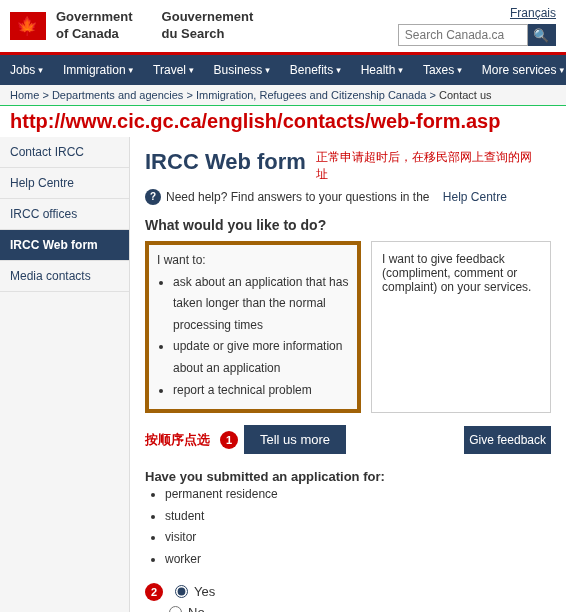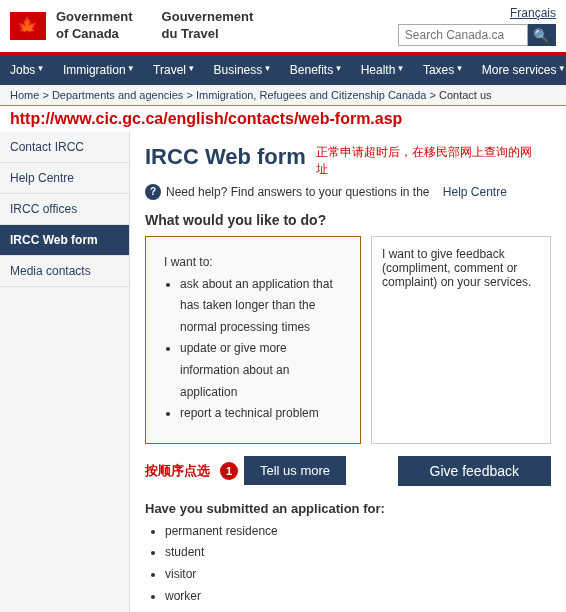--- a/index.html
+++ b/index.html
@@ -14,31 +14,31 @@
     .gov-text .fr-header { font-size: 13px; font-weight: bold; color: #333; }
     .gov-bilingual { display: flex; gap: 29px; }
     .header-right { display: flex; flex-direction: column; align-items: flex-end; gap: 4px; }
     .francais-link { font-size: 12px; color: #284162; text-decoration: underline; cursor: pointer; }
     .search-bar { display: flex; }
     .search-input { border: 1px solid #aaa; padding: 3px 6px; font-size: 12px; width: 130px; }
     .search-btn { background: #284162; border: none; color: white; padding: 3px 6px; cursor: pointer; font-size: 13px; }
 
     
     .nav { background: #284162; display: flex; }
-    .nav-item { color: white; padding: 8px 10px; font-size: 12px; cursor: pointer; display: flex; align-items: flex-start; gap: 3px; white-space: nowrap; }
+    .nav-item { color: white; padding: 8px 10px; font-size: 12px; cursor: pointer; display: flex; align-items: center; gap: 3px; white-space: nowrap; }
     .nav-arrow { font-size: 9px; }
 
     
     .breadcrumb { background: #f5f5f5; padding: 4px 10px; font-size: 11px; color: #284162; border-bottom: 1px solid #22c55e; }
     .breadcrumb a { color: #284162; text-decoration: none; }
     .breadcrumb span { color: #333; }
 
     
     .url-bar { background: #fff; padding: 4px 10px; }
-    .url-bar a { color: #cc0000; font-size: 16px; font-weight: bold; text-decoration: none; margin-top: 46px; }
+    .url-bar a { color: #cc0000; font-size: 20px; font-weight: bold; text-decoration: none; margin-top: 46px; }
 
     
     .content { display: flex; }
 
     
     .sidebar { width: 130px; min-width: 130px; background: #f5f5f5; border-right: 1px solid #ddd; }
     .sidebar-item { padding: 8px 10px; font-size: 12px; color: #284162; cursor: pointer; border-bottom: 1px solid #e0e0e0; }
     .sidebar-item.active { background: #284162; color: white; font-weight: bold; }
 
     
@@ -46,55 +46,55 @@
     .page-title-row { display: flex; align-items: flex-start; gap: 10px; }
     .page-title { font-size: 22px; font-weight: bold; color: #284162; }
     .annotation-text { color: #cc0000; font-size: 12px; line-height: 1.4; max-width: 220px; }
     .help-text { font-size: 12px; margin-top: 6px; margin-bottom: 12px; display: flex; align-items: center; gap: 5px; }
     .help-icon { background: #284162; color: white; border-radius: 50%; width: 16px; height: 16px; font-size: 10px; display: inline-flex; align-items: center; justify-content: center; font-weight: bold; }
     .help-text a { color: #284162; }
 
     
     .section-title { font-size: 14px; font-weight: bold; margin-bottom: 8px; }
     .options-row { display: flex; gap: 10px; margin-bottom: 12px; }
-    .option-box { border: 1px solid #a16207; padding: 18px; flex: 1; background: #f9f9f9; }
+    .option-box { border: 4px solid #a16207; padding: 8px; flex: 1; background: #f9f9f9; }
     .option-box ul { padding-left: 16px; font-size: 12px; line-height: 1.8; }
     .option-right { border: 1px solid #ccc; padding: 10px; width: 180px; font-size: 12px; color: #333; flex-shrink: 0; }
     .i-want-to { font-size: 12px; margin-bottom: 5px; }
 
     
     .buttons-row { display: flex; align-items: center; margin-bottom: 15px; position: relative; }
     .annotation-left { color: #cc0000; font-size: 13px; font-weight: bold; margin-right: 10px; }
     .step-num { background: #cc0000; color: white; border-radius: 50%; width: 18px; height: 18px; font-size: 11px; display: inline-flex; align-items: center; justify-content: center; font-weight: bold; margin-right: 6px; flex-shrink: 0; }
     .btn-blue { background: #284162; color: white; border: none; padding: 7px 16px; font-size: 13px; cursor: pointer; }
-    .btn-give { background: #284162; color: white; border: none; padding: 7px 32px; font-size: 14px; cursor: pointer; margin-left: auto; }
+    .btn-give { background: #284162; color: white; border: none; padding: 7px 5px; font-size: 12px; cursor: pointer; margin-left: auto; }
 
     
     .app-section { margin-bottom: 12px; }
-    .app-title { font-size: 13px; font-weight: bold; margin-bottom: 5px; }
+    .app-title { font-size: 13px; font-weight: bold; }
     .app-section ul { padding-left: 20px; font-size: 12px; line-height: 1.8; }
 
     
     .radio-row { display: flex; align-items: center; gap: 6px; font-size: 13px; margin: 4px 0; }
     .radio-row input[type="radio"] { accent-color: #284162; }
   </style>
 </head>
 <body>
 
 <div class="header">
   <div class="header-logo">
     <div class="canada-flag">🍁</div>
     <div class="gov-bilingual">
       <div class="gov-text">
         <div class="en">Government</div>
         <div class="en">of Canada</div>
       </div>
       <div class="gov-text">
         <div class="fr-header">Gouvernement</div>
-        <div class="fr-header">du Travel</div>
+        <div class="fr-header">du Search</div>
       </div>
     </div>
   </div>
   <div class="header-right">
     <a class="francais-link">Français</a>
     <div class="search-bar">
       <input class="search-input" type="text" placeholder="Search Canada.ca" style="">
       <button class="search-btn">🔍</button>
     </div>
   </div>

